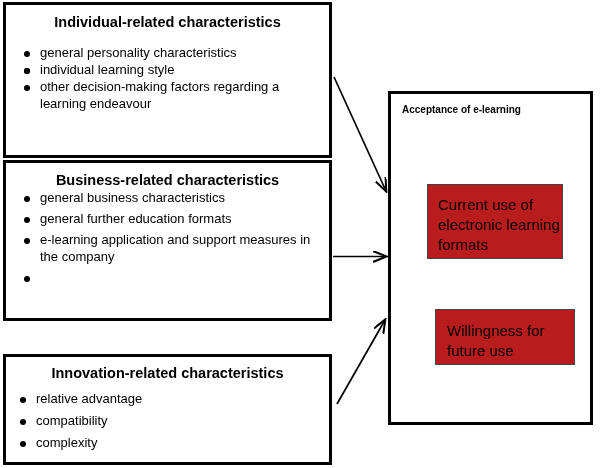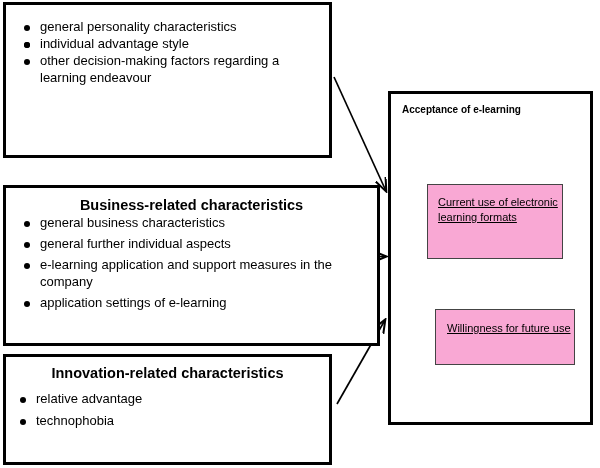--- a/index.html
+++ b/index.html
@@ -55,21 +55,21 @@
   }
 
   
   #box-individual {
     left: 3px;  top: 2px;   width: 329px; height: 156px;
   }
   #box-individual .box-title { margin: 9px 0 0 0; }
   #box-individual .bullets { margin: 13px 0 0 18px; }
 
   #box-business {
-    left: 3px;  top: 185px; width: 377px; height: 161px;
+    left: 3px;  top: 160px; width: 329px; height: 161px;
   }
   #box-business .box-title { margin: 9px 0 0 0; }
   #box-business .bullets { margin: 0 0 0 18px; }
   #box-business .bullets li { margin-bottom: 4px; }
 
   #box-innovation {
     left: 3px;  top: 354px; width: 329px; height: 111px;
   }
   #box-innovation .box-title { margin: 8px 0 0 0; }
   #box-innovation .bullets { margin: 8px 0 16px 14px; }
@@ -82,25 +82,24 @@
   #box-acceptance .box-title {
     text-align: left;
     margin: 10px 0 0 11px;
     font-size: 10px;
   }
 
   .inner-box {
     position: absolute;
     box-sizing: border-box;
     border: 1.5px solid #444444;
-    background: #f9a8d4;
-    font-size: 11px;
+    background: #b91c1c;
+    font-size: 15px;
     line-height: 1.32;
     color: #000000;
-    text-decoration: underline;
   }
   #inner-current {
     left: 36px; top: 90px; width: 136px; height: 75px;
     padding: 10px 0 0 10px;
   }
   #inner-willing {
     left: 44px; top: 215px; width: 140px; height: 56px;
     padding: 11px 0 18px 11px;
   }
 
@@ -121,43 +120,45 @@
       <marker id="ah" markerWidth="9" markerHeight="9" refX="7.6" refY="3.2" orient="auto" markerUnits="strokeWidth">
         <path d="M0,0 L8,3.2 L0,6.4" fill="none" stroke="#000" stroke-width="1.2"></path>
       </marker>
     </defs>
     <line x1="334" y1="77" x2="386" y2="191" stroke="#000000" stroke-width="1.7" marker-end="url(#ah)"></line>
     <line x1="333" y1="256.5" x2="386" y2="256.5" stroke="#000000" stroke-width="1.7" marker-end="url(#ah)"></line>
     <line x1="337" y1="404" x2="385" y2="320" stroke="#000000" stroke-width="1.7" marker-end="url(#ah)"></line>
   </svg>
 
   <div class="box" id="box-individual">
+    <div class="box-title">Individual-related characteristics</div>
     <ul class="bullets">
       <li><span class="dot"></span><span>general personality characteristics</span></li>
       <li><span class="dot"></span></li>
-      <li><span class="dot"></span><span>individual advantage style</span></li>
+      <li><span class="dot"></span><span>individual learning style</span></li>
       <li><span class="dot"></span><span>other decision-making factors regarding a learning endeavour</span></li>
     </ul>
   </div>
 
   <div class="box" id="box-business">
     <div class="box-title">Business-related characteristics</div>
     <ul class="bullets">
       <li><span class="dot"></span><span>general business characteristics</span></li>
-      <li><span class="dot"></span><span>general further individual aspects</span></li>
+      <li><span class="dot"></span><span>general further education formats</span></li>
       <li><span class="dot"></span><span>e-learning application and support measures in the company</span></li>
-      <li><span class="dot"></span><span>application settings of e-learning</span></li>
+      <li><span class="dot"></span></li>
     </ul>
   </div>
 
   <div class="box" id="box-innovation">
     <div class="box-title">Innovation-related characteristics</div>
     <ul class="bullets">
       <li><span class="dot"></span><span>relative advantage</span></li>
-      <li><span class="dot"></span><span>technophobia</span></li>
+      <li><span class="dot"></span><span>compatibility</span></li>
+      <li><span class="dot"></span><span>complexity</span></li>
     </ul>
   </div>
 
   <div class="box" id="box-acceptance">
     <div class="box-title">Acceptance of e-learning</div>
     <div class="inner-box" id="inner-current">Current use of electronic learning formats</div>
     <div class="inner-box" id="inner-willing">Willingness for future use</div>
   </div>
 
 </div>

